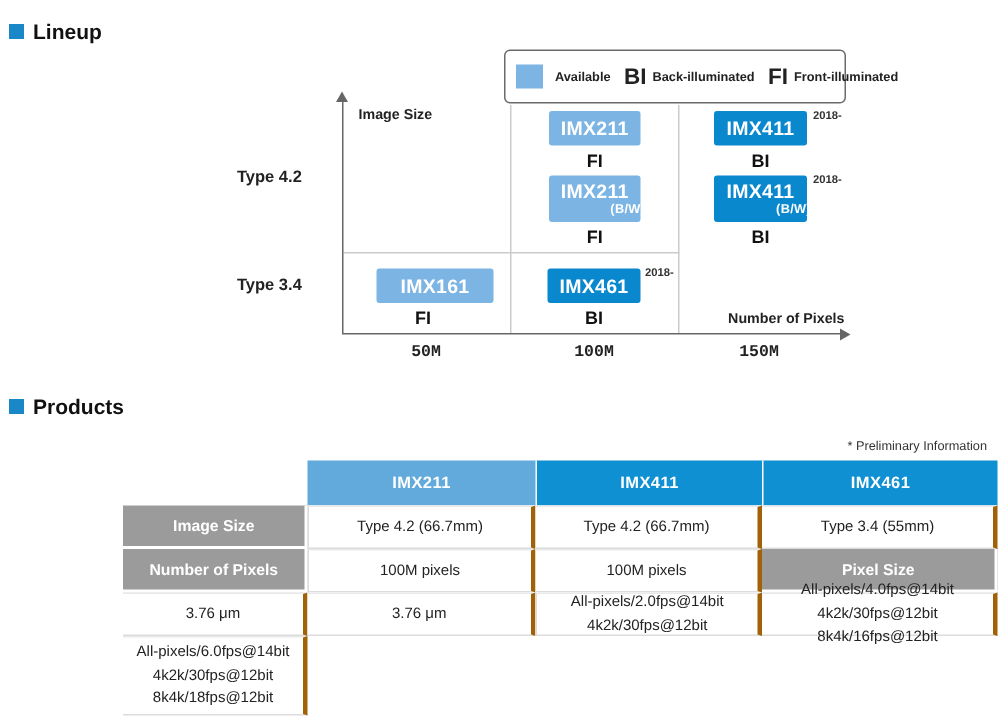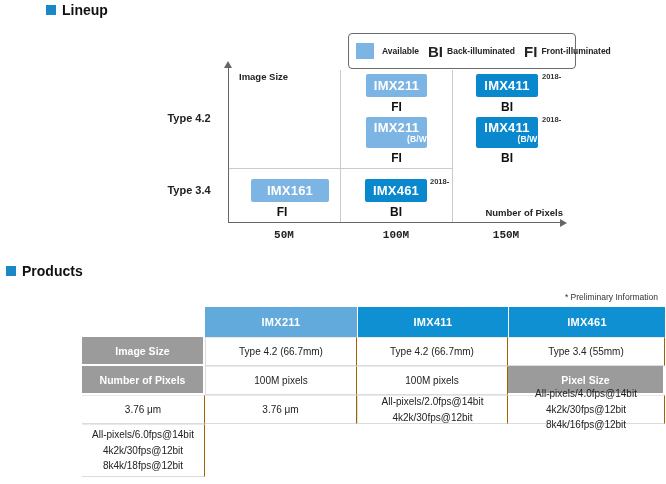--- a/index.html
+++ b/index.html
@@ -5,48 +5,48 @@
   * { margin:0; padding:0; box-sizing:border-box; }
   html,body { background:#fff; }
   .page {
     position:relative; width:666px; height:484px; overflow:hidden;
     background:#ffffff; font-family:"Liberation Sans", sans-serif; color:#1c1c1c;
   }
   
   .sec-head { position:absolute; left:6px; display:flex; align-items:center; gap:6px; }
   .sec-head .bullet { width:10px; height:10px; background:#1a87c9; display:inline-block; }
   .sec-head .sec-title { font-size:14px; font-weight:bold; color:#111; }
-  #lineup-head { top:2px;margin-left:40px; }
+  #lineup-head { top:13px; }
   #products-head { top:263px; }
 
   
   .legend {
     position:absolute; left:336px; top:33px; height:28px; width:228px;
     border:1px solid #6b6b6b; border-radius:4px; background:#fff;
-    display:flex; align-items:center; padding:17px 7px; gap:4px; white-space:nowrap;margin-left:12px;
+    display:flex; align-items:center; padding:17px 7px; gap:4px; white-space:nowrap;
   }
   .legend .swatch { width:18px; height:16px; background:#7cb4e3; flex:0 0 auto; margin-right:4px; }
   .legend .small { font-size:8.5px; font-weight:bold; color:#222; }
   .legend .abbr { font-size:15px; font-weight:bold; color:#222; margin-left:5px; }
 
   
   .chart { position:absolute; left:0; top:0; width:666px; height:260px; }
   .axis-y { position:absolute; left:228px; top:68px; width:1px; height:154px; background:#666; }
   .axis-x { position:absolute; left:228px; top:222px; width:334px; height:1px; background:#666; }
   .arrow-up { position:absolute; left:224px; top:61px; width:0; height:0;
     border-left:4px solid transparent; border-right:4px solid transparent; border-bottom:7px solid #666; }
   .arrow-right { position:absolute; left:560px; top:218.5px; width:0; height:0;
     border-top:4px solid transparent; border-bottom:4px solid transparent; border-left:7px solid #666; }
   .grid-v { position:absolute; top:70px; width:1px; height:152px; background:#cbcbcb; }
   #grid-v-1 { left:340px; } #grid-v-2 { left:452px; }
   .grid-h { position:absolute; left:229px; top:168px; width:224px; height:1px; background:#cbcbcb; }
   .axis-label { position:absolute; font-size:9.5px; font-weight:bold; color:#222; }
   #y-axis-label { left:239px; top:71px; }
   #x-axis-label { left:440px; top:207px; width:123px; text-align:right; }
-  .row-label { position:absolute; width:62px; text-align:center; font-size:11px; font-weight:bold; color:#222; }
+  .row-label { position:absolute; width:62px; text-align:left; font-size:11px; font-weight:bold; color:#222; }
   #row-type42 { left:158px; top:112px; } #row-type34 { left:158px; top:184px; }
   .tick { position:absolute; top:229px; width:60px; text-align:center; font-size:11px; font-weight:bold; color:#222;font-family:Liberation Mono, monospace; }
   #tick-50m { left:254px; } #tick-100m { left:366px; } #tick-150m { left:476px; }
 
   .chip {
     position:absolute; display:flex; flex-direction:column; align-items:center; justify-content:center;
     color:#fff; font-weight:bold; font-size:13px; line-height:1.05; border-radius:2px; letter-spacing:0.2px;
   }
   .chip.light { background:#7cb4e3; } .chip.dark { background:#0a88ce; }
   .chip .variant { font-size:8.5px; line-height:1.1;margin-left:44px; }
@@ -62,21 +62,21 @@
   }
   .corner { background:transparent; }
   .th { display:flex; align-items:center; justify-content:center;
         color:#fff; font-weight:bold; font-size:11px; letter-spacing:0.3px; }
   .th.light { background:#62aadc; } .th.dark { background:#0e90d2; border-left:1px solid #fff; }
   .rowlabel { background:#9b9b9b; color:#fff; font-weight:bold; font-size:10.5px;
         display:flex; align-items:center; justify-content:center;
         border-bottom:2px solid #fff; border-right:2px solid #fff; }
   .td { background:#fff; display:flex; align-items:center; justify-content:center; text-align:center;
         font-size:10px; color:#222; line-height:1.55; white-space:pre-line;
-        border-right:1px solid #a16207; border-bottom:1px solid #dcdcdc; border-top:1px solid #e9e9e9; }
+        border-right:3px solid #a16207; border-bottom:1px solid #dcdcdc; border-top:1px solid #e9e9e9; }
   .td.first { border-left:1px solid #dcdcdc; }
 
   
   .watermark { position:absolute; right:3px; bottom:3px; text-align:center; pointer-events:none; }
   .watermark .wm-text { font-size:25px; font-weight:bold; color:transparent;
       -webkit-text-stroke:1.2px rgba(145,145,145,0.55); letter-spacing:1px; line-height:1; }
   .watermark .wm-sub { font-size:7px; font-weight:bold; letter-spacing:3px; color:rgba(150,150,150,0.55); margin-top:1px; }
 </style>
 </head>
 <body>

